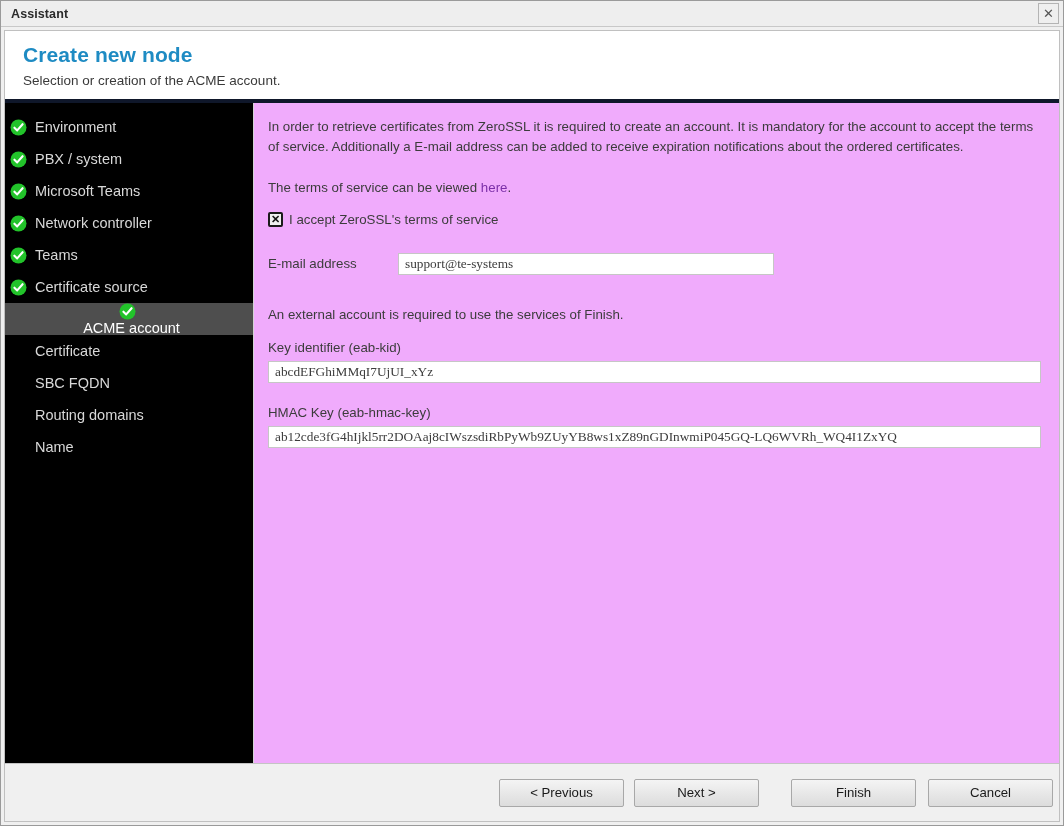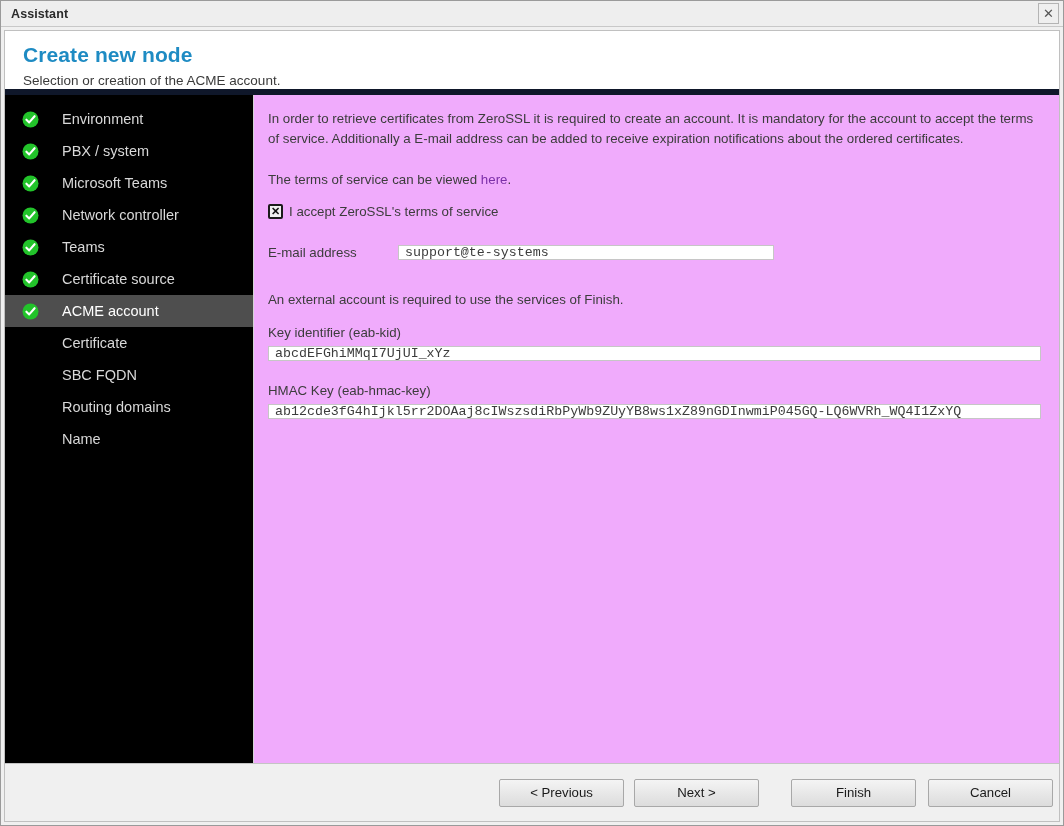--- a/index.html
+++ b/index.html
@@ -72,23 +72,23 @@
     display: flex;
     flex-direction: column;
     min-height: 0;
   }
 
   
   #page-header {
     flex: 0 0 auto;
     background: #ffffff;
     padding: 12px 0 10px 18px;
-    border-bottom: 6px solid #0f172a;
-    box-sizing: border-box;
-    height: 64px;
+    border-bottom: 4px solid #0f172a;
+    box-sizing: border-box;
+    height: 72px;
   }
   #page-title {
     font-size: 21px;
     font-weight: bold;
     color: #1e8bc3;
     margin: 0 0 6px 0;
     letter-spacing: 0.1px;
   }
   #page-subtitle {
     font-size: 13.5px;
@@ -110,27 +110,27 @@
     width: 249px;
     background: #000000;
     padding-top: 8px;
     box-sizing: border-box;
     border-right: 1px solid #d4d4d4;
   }
   .nav-item {
     display: flex;
     align-items: center;
     height: 32px;
-    padding-left: 17px;
-    box-sizing: border-box;
-    cursor: pointer;
-    gap: 15px;
+    padding-left: 5px;
+    box-sizing: border-box;
+    cursor: pointer;
   }
   .nav-item.active {
     background: #4e4e4e;
+    flex-direction: column;
   }
   .nav-check {
     width: 17px;
     height: 17px;
     flex: 0 0 17px;
     margin-right: 8px;
     position: relative;
   }
   .nav-check svg { display: block; }
   .nav-check.empty { visibility: hidden; }
@@ -202,27 +202,27 @@
     align-items: center;
     margin-bottom: 30px;
   }
   #email-label {
     font-size: 13.3px;
     color: #3c3c3c;
     width: 130px;
     flex: 0 0 130px;
   }
   .txt-input {
-    font-family: Liberation Mono, monospace;
+    font-family: Liberation Serif, serif;
     font-size: 13.3px;
     color: #3c3c3c;
     background: #ffffff;
     border: 1px solid #c6c6c6;
     box-sizing: border-box;
-    height: 15px;
+    height: 22px;
     padding: 0 6px;
     outline: none;
   }
   #email-input { width: 376px; }
 
   .field-label {
     font-size: 13.3px;
     color: #3c3c3c;
     margin: 0 0 6px 0;
   }

